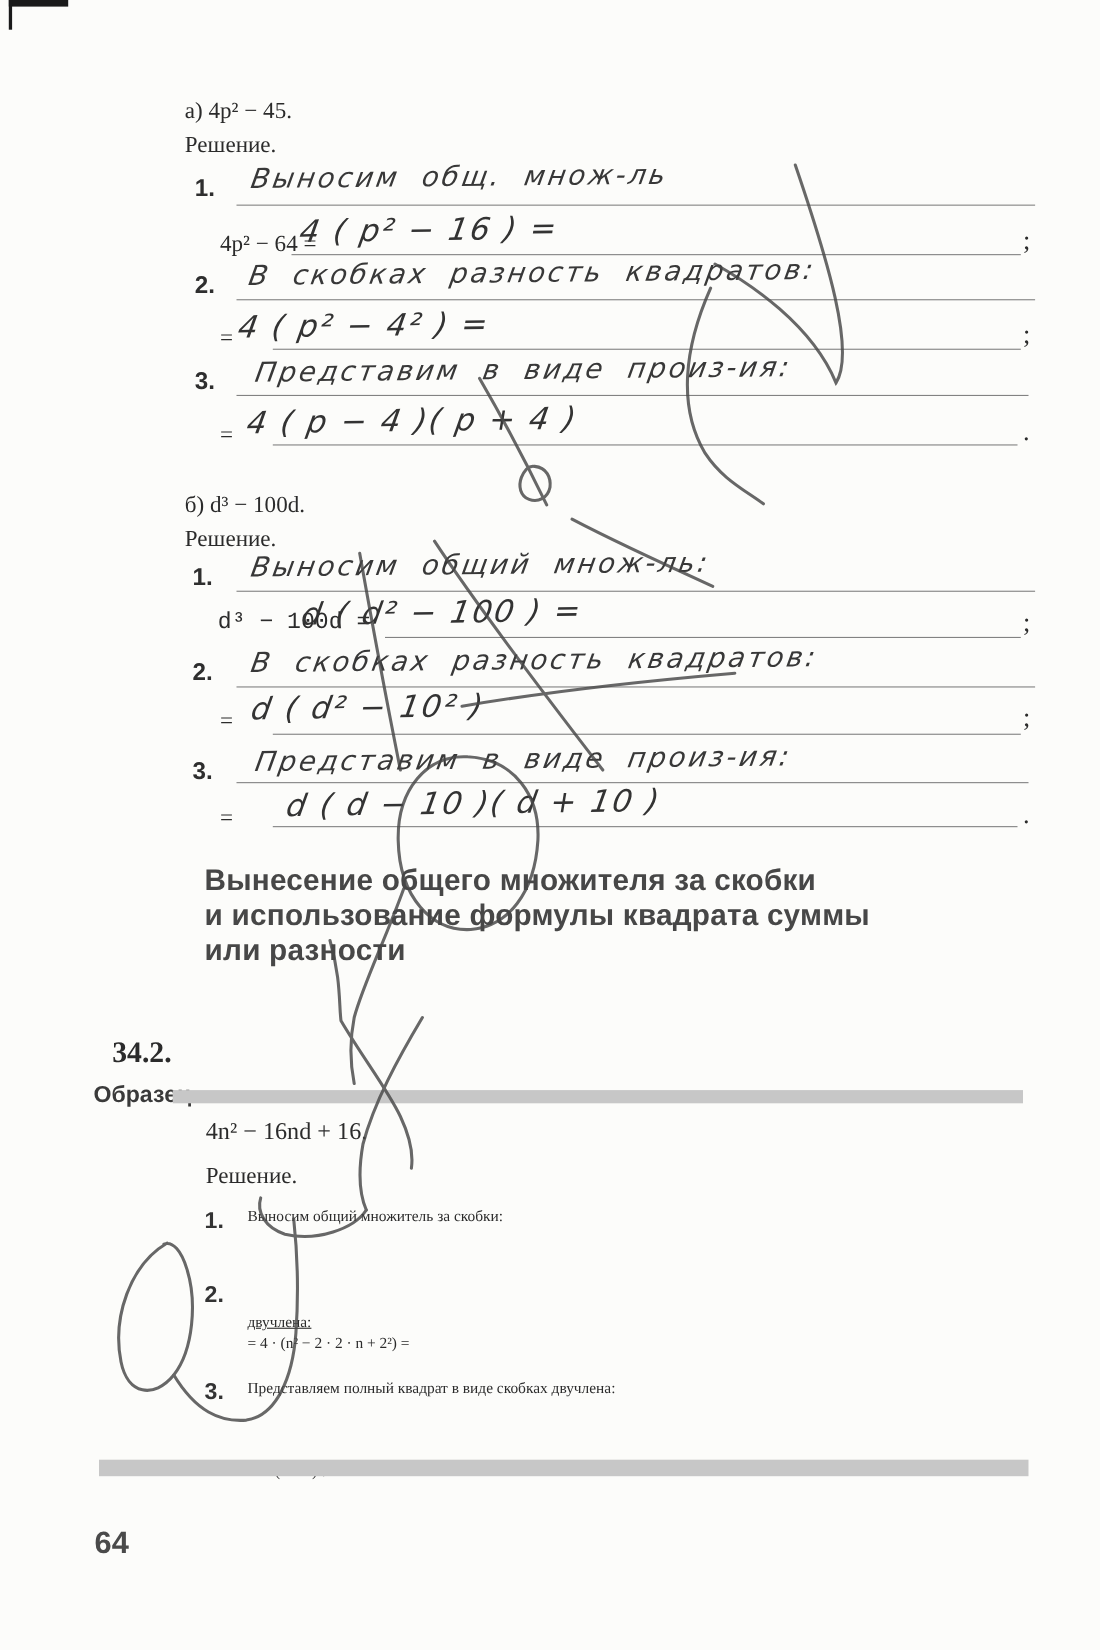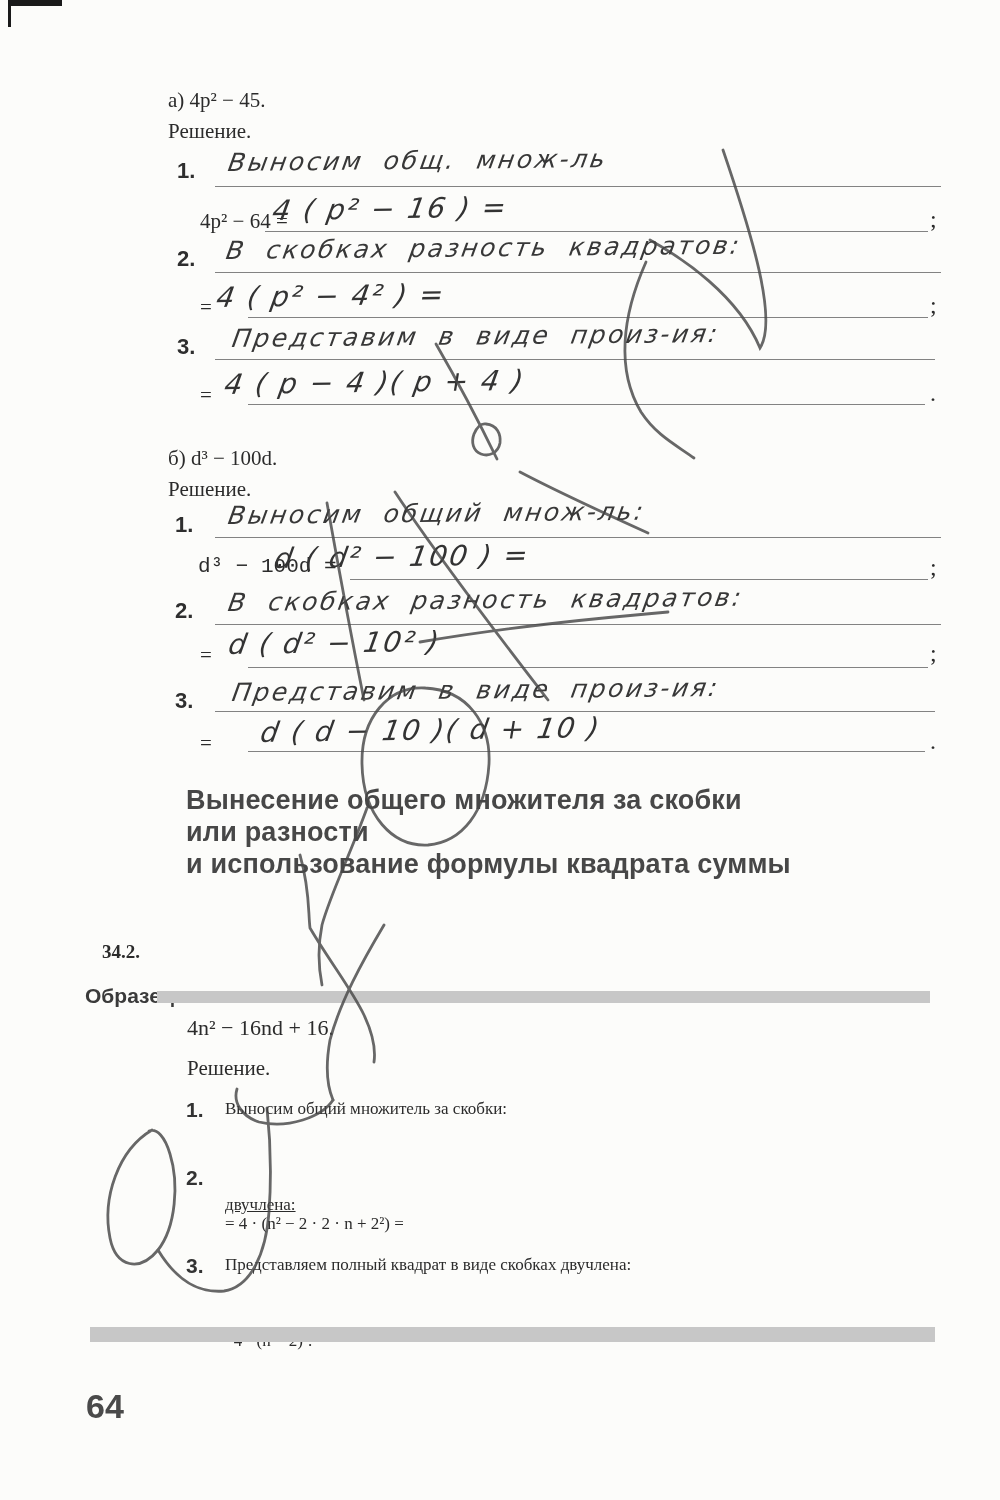--- a/index.html
+++ b/index.html
@@ -21,28 +21,28 @@
   .hwf{
     font-family:"DejaVu Sans",sans-serif;font-style:italic;color:#333;
     font-size:28px;letter-spacing:2px;
     transform:skewX(-10deg) rotate(-0.8deg);transform-origin:left bottom;
   }
   .punct{font-size:24px;color:#2b2b2b;}
   .heading{
     font-family:"Liberation Sans",sans-serif;font-weight:700;
     font-size:27px;line-height:32px;color:#474747;letter-spacing:.2px;
   }
-  .tasknum{font-weight:600;font-size:19px;}
+  .tasknum{font-weight:600;font-size:27px;}
   .tasktext{font-size:20.5px;letter-spacing:.2px;}
   .samplelabel{font-family:"Liberation Sans",sans-serif;font-weight:700;font-size:21px;color:#3a3a3a;}
   .graybar{position:absolute;background:#c7c7c7;}
   .itemnum{font-family:"Liberation Sans",sans-serif;font-weight:700;font-size:21px;color:#333;}
-  .itemtext{font-size:17px;}
+  .itemtext{font-size:14px;}
   .just{word-spacing:6px;}
-  .pagenum{font-family:"Liberation Sans",sans-serif;font-weight:700;font-size:34px;color:#4a4a4a;}
+  .pagenum{font-family:"Liberation Sans",sans-serif;font-weight:700;font-size:28px;color:#4a4a4a;}
   .corner{position:absolute;background:#1a1a1a;}
   svg.scribbles{position:absolute;left:0;top:0;pointer-events:none;}
 </style>
 </head>
 <body>
 
 <div class="page">
 
   <div class="corner" style="left:8px;top:0;width:54px;height:6px;"></div>
   <div class="corner" style="left:8px;top:0;width:3px;height:27px;"></div>
@@ -102,22 +102,22 @@
   <div class="abs hw" style="left:230px;top:678px;">Представим в виде произ-ия:</div>
   <div class="rule" style="left:215px;top:711px;width:720px;"></div>
 
   <div class="abs serif math" style="left:200px;top:731px;">=</div>
   <div class="abs hwf" style="left:258px;top:716px;">d ( d − 10 )( d + 10 )</div>
   <div class="rule" style="left:248px;top:751px;width:677px;"></div>
   <div class="abs punct" style="left:930px;top:728px;">.</div>
 
   <div class="abs heading" style="left:186px;top:784px;">
     <div>Вынесение общего множителя за скобки</div>
+    <div>и использование формулы квадрата суммы</div>
     <div>или разности</div>
-    <div>и использование формулы квадрата суммы</div>
   </div>
 
   <div class="abs serif tasknum" style="left:102px;top:941px;">34.2.</div>
 
   <div class="abs samplelabel" style="left:85px;top:984px;">Образец</div>
   <div class="graybar" style="left:157px;top:991px;width:773px;height:12px;"></div>
 
   <div class="abs serif math" style="left:187px;top:1015px;font-size:22px;">4n² − 16nd + 16.</div>
   <div class="abs serif" style="left:187px;top:1056px;">Решение.</div>
 

